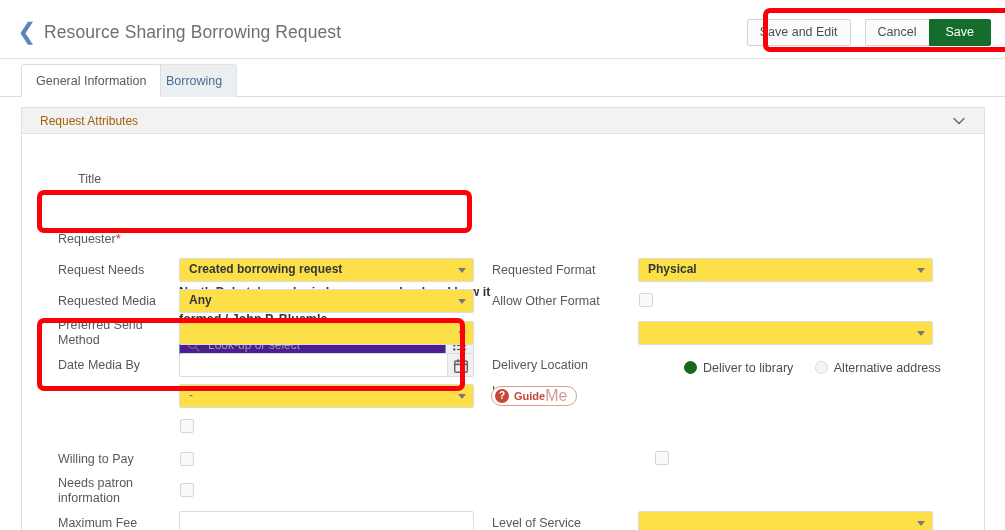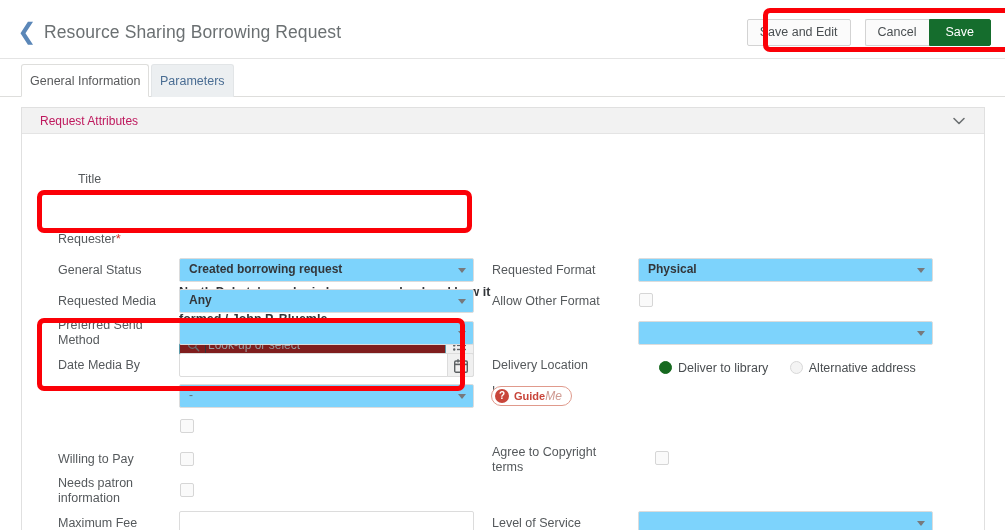--- a/index.html
+++ b/index.html
@@ -73,21 +73,21 @@
     position: absolute; left: 0; top: 59px;
     width: 1005px; height: 38px;
     border-bottom: 1px solid #dededc;
     background: #ffffff;
   }
   .tab {
     position: absolute; top: 5px;
     height: 33px;
     line-height: 32px;
     font-size: 12.5px;
-    padding: 0 8px;
+    padding: 0 14px;
     border: 1px solid #dededc;
     border-bottom: none;
     border-radius: 3px 3px 0 0;
     cursor: pointer;
     white-space: nowrap;
   }
   .tab.active {
     left: 21px;
     background: #ffffff;
     color: #58595b;
@@ -111,21 +111,21 @@
   }
   .panel-head {
     position: relative;
     height: 26px;
     background: #f2f2f2;
     border-bottom: 1px solid #e4e4e4;
   }
   .panel-head-title {
     position: absolute; left: 18px; top: 6px;
     font-size: 12px;
-    color: #be185d;
+    color: #a16207;
   }
   .panel-chevron {
     position: absolute; right: 16px; top: 4px;
     width: 18px; height: 18px;
     cursor: pointer;
   }
   .panel-chevron svg { display: block; }
 
   .panel-body {
     position: relative;
@@ -142,21 +142,21 @@
   }
   .field-label .req { color: #d0342c; font-size: 13px; }
 
   .ctrl {
     position: absolute;
     height: 24px;
     border: 1px solid #dcdcdc;
     border-radius: 2px;
     background: #ffffff;
   }
-  .ctrl.select { background: #7dd3fc; }
+  .ctrl.select { background: #fde047; }
   .ctrl .val {
     position: absolute; left: 9px; top: 3px;
     font-size: 12px;
     color: #33363a;
     font-weight: bold;
     white-space: nowrap;
   }
   .ctrl .val.plain { font-weight: normal; color: #6a6e71; }
   .caret {
     position: absolute; right: 7px; top: 9px;
@@ -189,21 +189,21 @@
   .lookup-wrap {
     position: absolute;
     left: 157px; top: 199px;
     width: 295px; height: 24px;
   }
   .lookup-input {
     position: absolute; left: 0; top: 0;
     width: 267px; height: 24px;
     border: 1px solid #5b9aa9;
     border-radius: 2px 0 0 2px;
-    background: #7f1d1d;
+    background: #4c1d95;
     padding-left: 8px;
   }
   .lookup-input .mag {
     position: absolute; left: 7px; top: 4px;
   }
   .lookup-caret {
     position: absolute; left: 25px; top: 4px;
     width: 1px; height: 15px;
     background: #33363a;
   }
@@ -229,21 +229,21 @@
     position: absolute;
     left: 157px; top: 145px;
     width: 330px;
     font-size: 12.5px;
     font-weight: bold;
     color: #33363a;
     line-height: 27px;
   }
 
   
-  .radio-group { position: absolute; left: 637px; top: 331px; }
+  .radio-group { position: absolute; left: 662px; top: 331px; }
   .radio-item {
     position: relative; display: inline-block;
     margin-right: 17px; cursor: pointer;
     white-space: nowrap;
   }
   .radio-dot {
     display: inline-block; vertical-align: -2px;
     width: 13px; height: 13px; border-radius: 50%;
     margin-right: 6px;
   }
@@ -264,21 +264,21 @@
   }
   .guideme .qmark {
     width: 14px; height: 14px; border-radius: 50%;
     background: #c8453a; color: #ffffff;
     font-size: 10px; font-weight: bold;
     line-height: 14px; text-align: center;
     margin-right: 5px;
     font-family: "Liberation Sans", sans-serif;
   }
   .guideme .g1 { font-size: 11px; font-weight: bold; color: #c8453a; }
-  .guideme .g2 { font-size: 12px; color: #cf9a92; font-style: italic; }
+  .guideme .g2 { font-size: 16px; color: #cf9a92; }
 
   
   .annot {
     position: absolute;
     border: 5px solid #fb0007;
     border-radius: 7px;
     pointer-events: none;
     z-index: 20;
   }
   #annot-buttons { left: 763px; top: 8px; width: 256px; height: 44px; }
@@ -296,21 +296,21 @@
 
     <div class="header-actions">
       <button class="btn btn-save-edit">Save and Edit</button>
       <button class="btn btn-cancel">Cancel</button>
       <button class="btn btn-save">Save</button>
     </div>
   </div>
 
   <div class="tabs">
     <div class="tab active">General Information</div>
-    <div class="tab inactive">Parameters</div>
+    <div class="tab inactive">Borrowing</div>
   </div>
 
   <div class="panel">
     <div class="panel-head">
       <div class="panel-head-title">Request Attributes</div>
       <div class="panel-chevron">
         <svg width="18" height="18" viewBox="0 0 18 18">
             <path d="M4 6.5 L9 11.5 L14 6.5" fill="none" stroke="#6d7173" stroke-width="1.6" stroke-linecap="round" stroke-linejoin="round"></path>
           </svg>
       </div>
@@ -340,21 +340,21 @@
             <circle cx="1.2" cy="1.3" r="1.2" fill="#5c6063"></circle>
               <rect x="4" y="0.6" width="9" height="1.4" fill="#5c6063"></rect>
             <circle cx="1.2" cy="5.4" r="1.2" fill="#5c6063"></circle>
               <rect x="4" y="4.7" width="9" height="1.4" fill="#5c6063"></rect>
             <circle cx="1.2" cy="9.5" r="1.2" fill="#5c6063"></circle>
               <rect x="4" y="8.8" width="9" height="1.4" fill="#5c6063"></rect>
           </svg>
         </div>
       </div>
 
-      <div class="field-label" style="left:36px; top:129px; width:108px;">General Status</div>
+      <div class="field-label" style="left:36px; top:129px; width:108px;">Request Needs</div>
       <div class="ctrl select" style="left:157px; top:124px; width:295px;">
         <span class="val">Created borrowing request</span>
         <span class="caret"></span>
       </div>
 
       <div class="field-label" style="left:36px; top:160px; width:108px;">Requested Media</div>
       <div class="ctrl select" style="left:157px; top:155px; width:295px;">
         <span class="val">Any</span>
         <span class="caret"></span>
       </div>
@@ -420,21 +420,20 @@
           <span class="radio-dot off"></span><span class="radio-label">Alternative address</span>
         </span>
       </div>
 
       <div class="guideme" style="top:252px;">
         <span class="qmark">?</span>
         <span class="g1">Guide</span>
           <span class="g2">Me</span>
       </div>
 
-      <div class="field-label" style="left:470px; top:311px; width:134px;">Agree to Copyright terms</div>
       <div class="checkbox" style="left:633px; top:317px;"></div>
 
       <div class="field-label" style="left:470px; top:382px; width:134px;">Level of Service</div>
       <div class="ctrl select" style="left:616px; top:377px; width:295px;">
         <span class="val plain"></span>
         <span class="caret"></span>
       </div>
 
     </div>
   </div>

